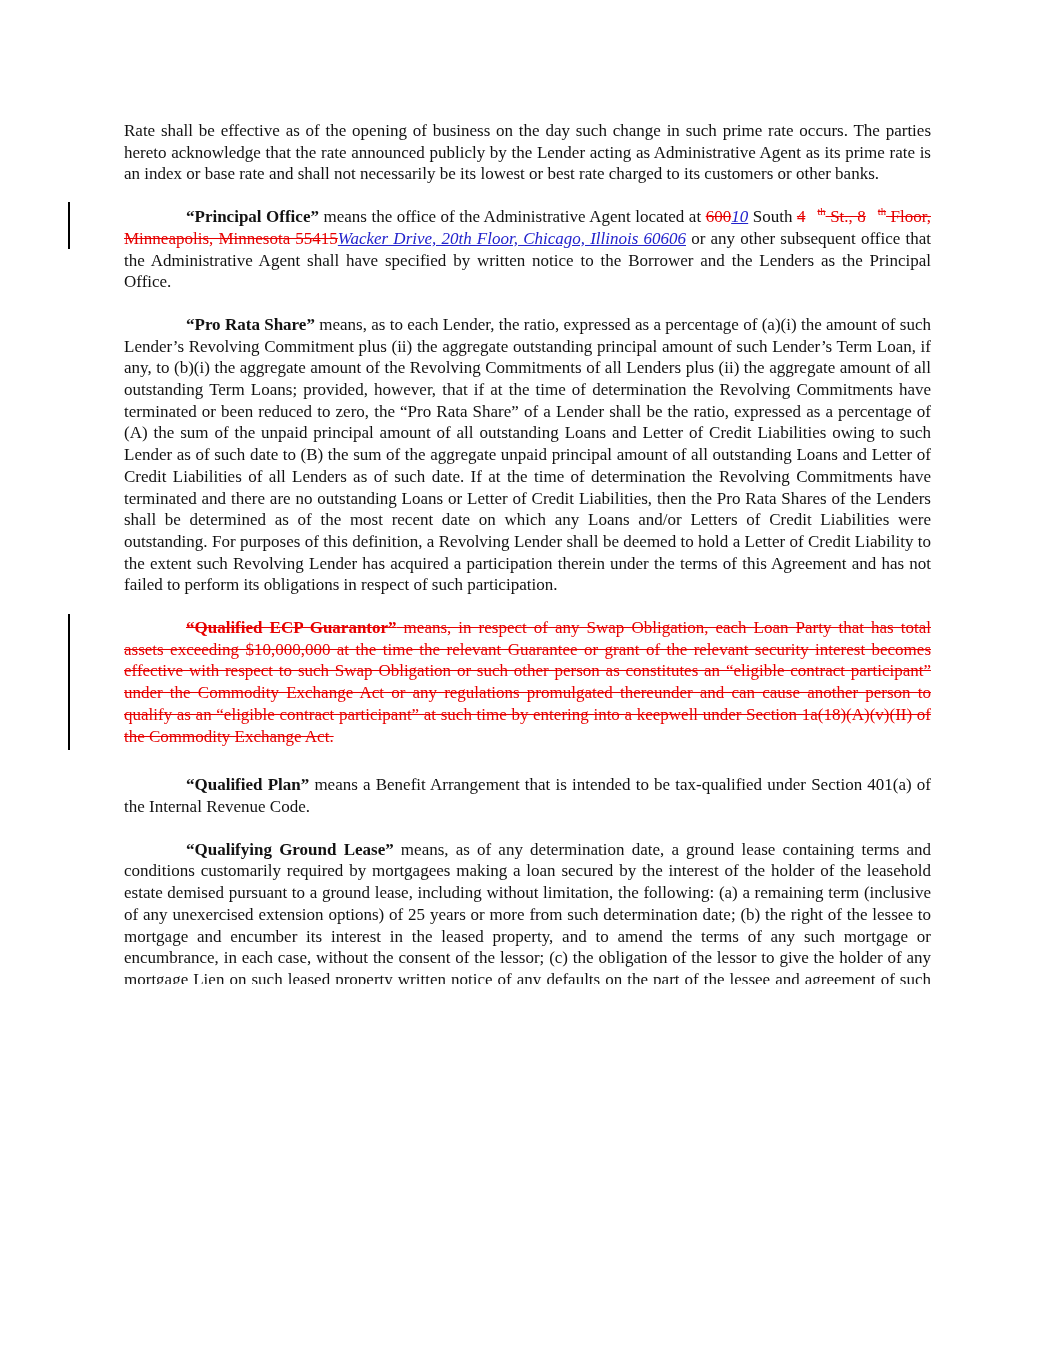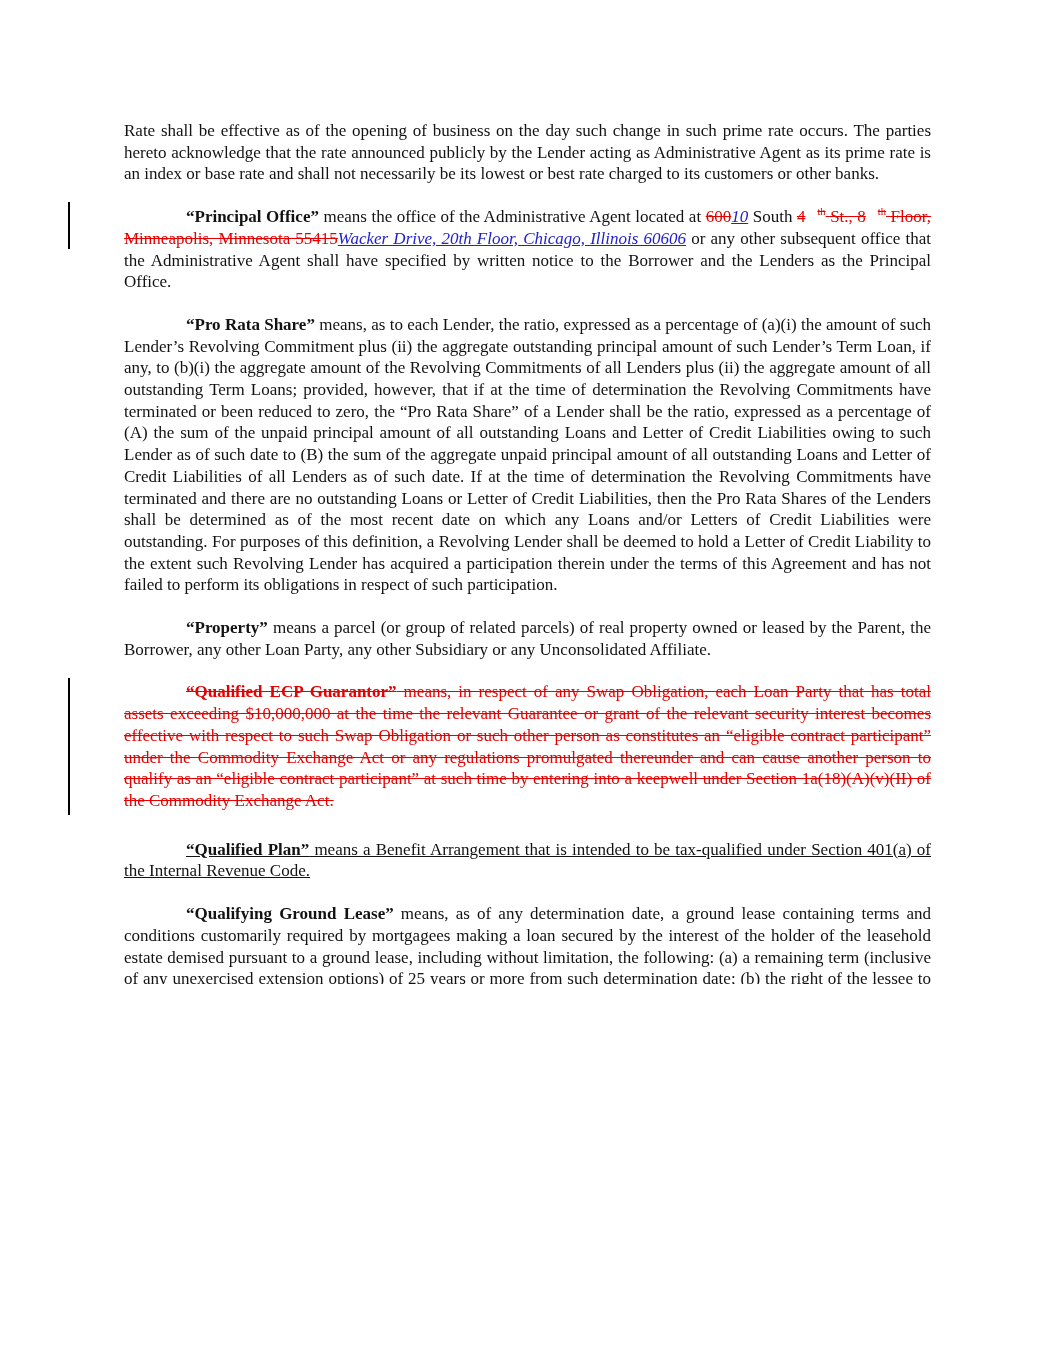--- a/index.html
+++ b/index.html
@@ -28,21 +28,21 @@
   }
   p.para {
     margin: 0 0 21px 0;
     padding: 0;
     font-size: 17px;
     line-height: 21.7px;
     text-align: justify;
     position: relative;
   }
   p.para.indent { text-indent: 62px; }
-  p.para.gap-extra { margin-top: 27px; text-decoration: underline; }
+  p.para.gap-extra { margin-top: 27px; }
   .r-n { }
   .r-b { font-weight: bold; }
   .r-d { color: var(--del); text-decoration: line-through; }
   .r-bd { color: var(--del); text-decoration: line-through; font-weight: bold; margin-top: 20px; }
   .r-dsup {
     color: var(--del);
     text-decoration: line-through;
     font-size: 0.62em;
     vertical-align: super;
     line-height: 0;
@@ -75,20 +75,19 @@
   }
 </style>
 </head>
 <body>
 
 <div class="page">
   <div class="content">
       <p class="para"><span class="r-n">Rate shall be effective as of the opening of business on the day such change in such prime rate occurs. The parties hereto acknowledge that the rate announced publicly by the Lender acting as Administrative Agent as its prime rate is an index or base rate and shall not necessarily be its lowest or best rate charged to its customers or other banks.</span></p>
       <p class="para indent"><span class="changebar partial"></span><span class="r-b">“Principal Office”</span><span class="r-n"> means the office of the Administrative Agent located at </span><span class="r-d">600</span><span class="r-i">10</span><span class="r-n"> South </span><span class="r-d">4</span><span class="r-dsup">th</span><span class="r-d"> St., 8</span><span class="r-dsup">th</span><span class="r-d"> Floor, Minneapolis, Minnesota 55415</span><span class="r-i">Wacker Drive, 20th Floor, Chicago, Illinois 60606</span><span class="r-n"> or any other subsequent office that the Administrative Agent shall have specified by written notice to the Borrower and the Lenders as the Principal Office.</span></p>
       <p class="para indent"><span class="r-b">“Pro Rata Share”</span><span class="r-n"> means, as to each Lender, the ratio, expressed as a percentage of (a)(i) the amount of such Lender’s Revolving Commitment plus (ii) the aggregate outstanding principal amount of such Lender’s Term Loan, if any, to (b)(i) the aggregate amount of the Revolving Commitments of all Lenders plus (ii) the aggregate amount of all outstanding Term Loans; provided, however, that if at the time of determination the Revolving Commitments have terminated or been reduced to zero, the “Pro Rata Share” of a Lender shall be the ratio, expressed as a percentage of (A) the sum of the unpaid principal amount of all outstanding Loans and Letter of Credit Liabilities owing to such Lender as of such date to (B) the sum of the aggregate unpaid principal amount of all outstanding Loans and Letter of Credit Liabilities of all Lenders as of such date.  If at the time of determination the Revolving Commitments have terminated and there are no outstanding Loans or Letter of Credit Liabilities, then the Pro Rata Shares of the Lenders shall be determined as of the most recent date on which any Loans and/or Letters of Credit Liabilities were outstanding.  For purposes of this definition, a Revolving Lender shall be deemed to hold a Letter of Credit Liability to the extent such Revolving Lender has acquired a participation therein under the terms of this Agreement and has not failed to perform its obligations in respect of such participation.</span></p>
-      <p class="para indent"><span class="r-b">“Property”</span><span class="r-n"> means a parcel (or group of related parcels) of real property owned or leased by the Parent, the Borrower, any other Loan Party, any other Subsidiary or any Unconsolidated Affiliate.</span></p>
       <p class="para indent"><span class="changebar full"></span><span class="r-bd">“Qualified ECP Guarantor”</span><span class="r-d"> means, in respect of any Swap Obligation, each Loan Party that has total assets exceeding $10,000,000 at the time the relevant Guarantee or grant of the relevant security interest becomes effective with respect to such Swap Obligation or such other person as constitutes an “eligible contract participant” under the Commodity Exchange Act or any regulations promulgated thereunder and can cause another person to qualify as an “eligible contract participant” at such time by entering into a keepwell under Section 1a(18)(A)(v)(II) of the Commodity Exchange Act.</span></p>
       <p class="para indent gap-extra"><span class="r-b">“Qualified Plan”</span><span class="r-n"> means a Benefit Arrangement that is intended to be tax-qualified under Section 401(a) of the Internal Revenue Code.</span></p>
       <p class="para indent"><span class="r-b">“Qualifying Ground Lease”</span><span class="r-n"> means, as of any determination date, a ground lease containing terms and conditions customarily required by mortgagees making a loan secured by the interest of the holder of the leasehold estate demised pursuant to a ground lease, including without limitation, the following: (a) a remaining term (inclusive of any unexercised extension options) of 25 years or more from such determination date; (b) the right of the lessee to mortgage and encumber its interest in the leased property, and to amend the terms of any such mortgage or encumbrance, in each case, without the consent of the lessor; (c) the obligation of the lessor to give the holder of any mortgage Lien on such leased property written notice of any defaults on the part of the lessee and agreement of such lessor that such lease will not be terminated until such holder has</span></p>
     </div>
   <div class="page-number">- 28 -</div>
   <div class="doc-id">LEGAL02/44384586v6</div>
 </div>
 
 </body></html>

